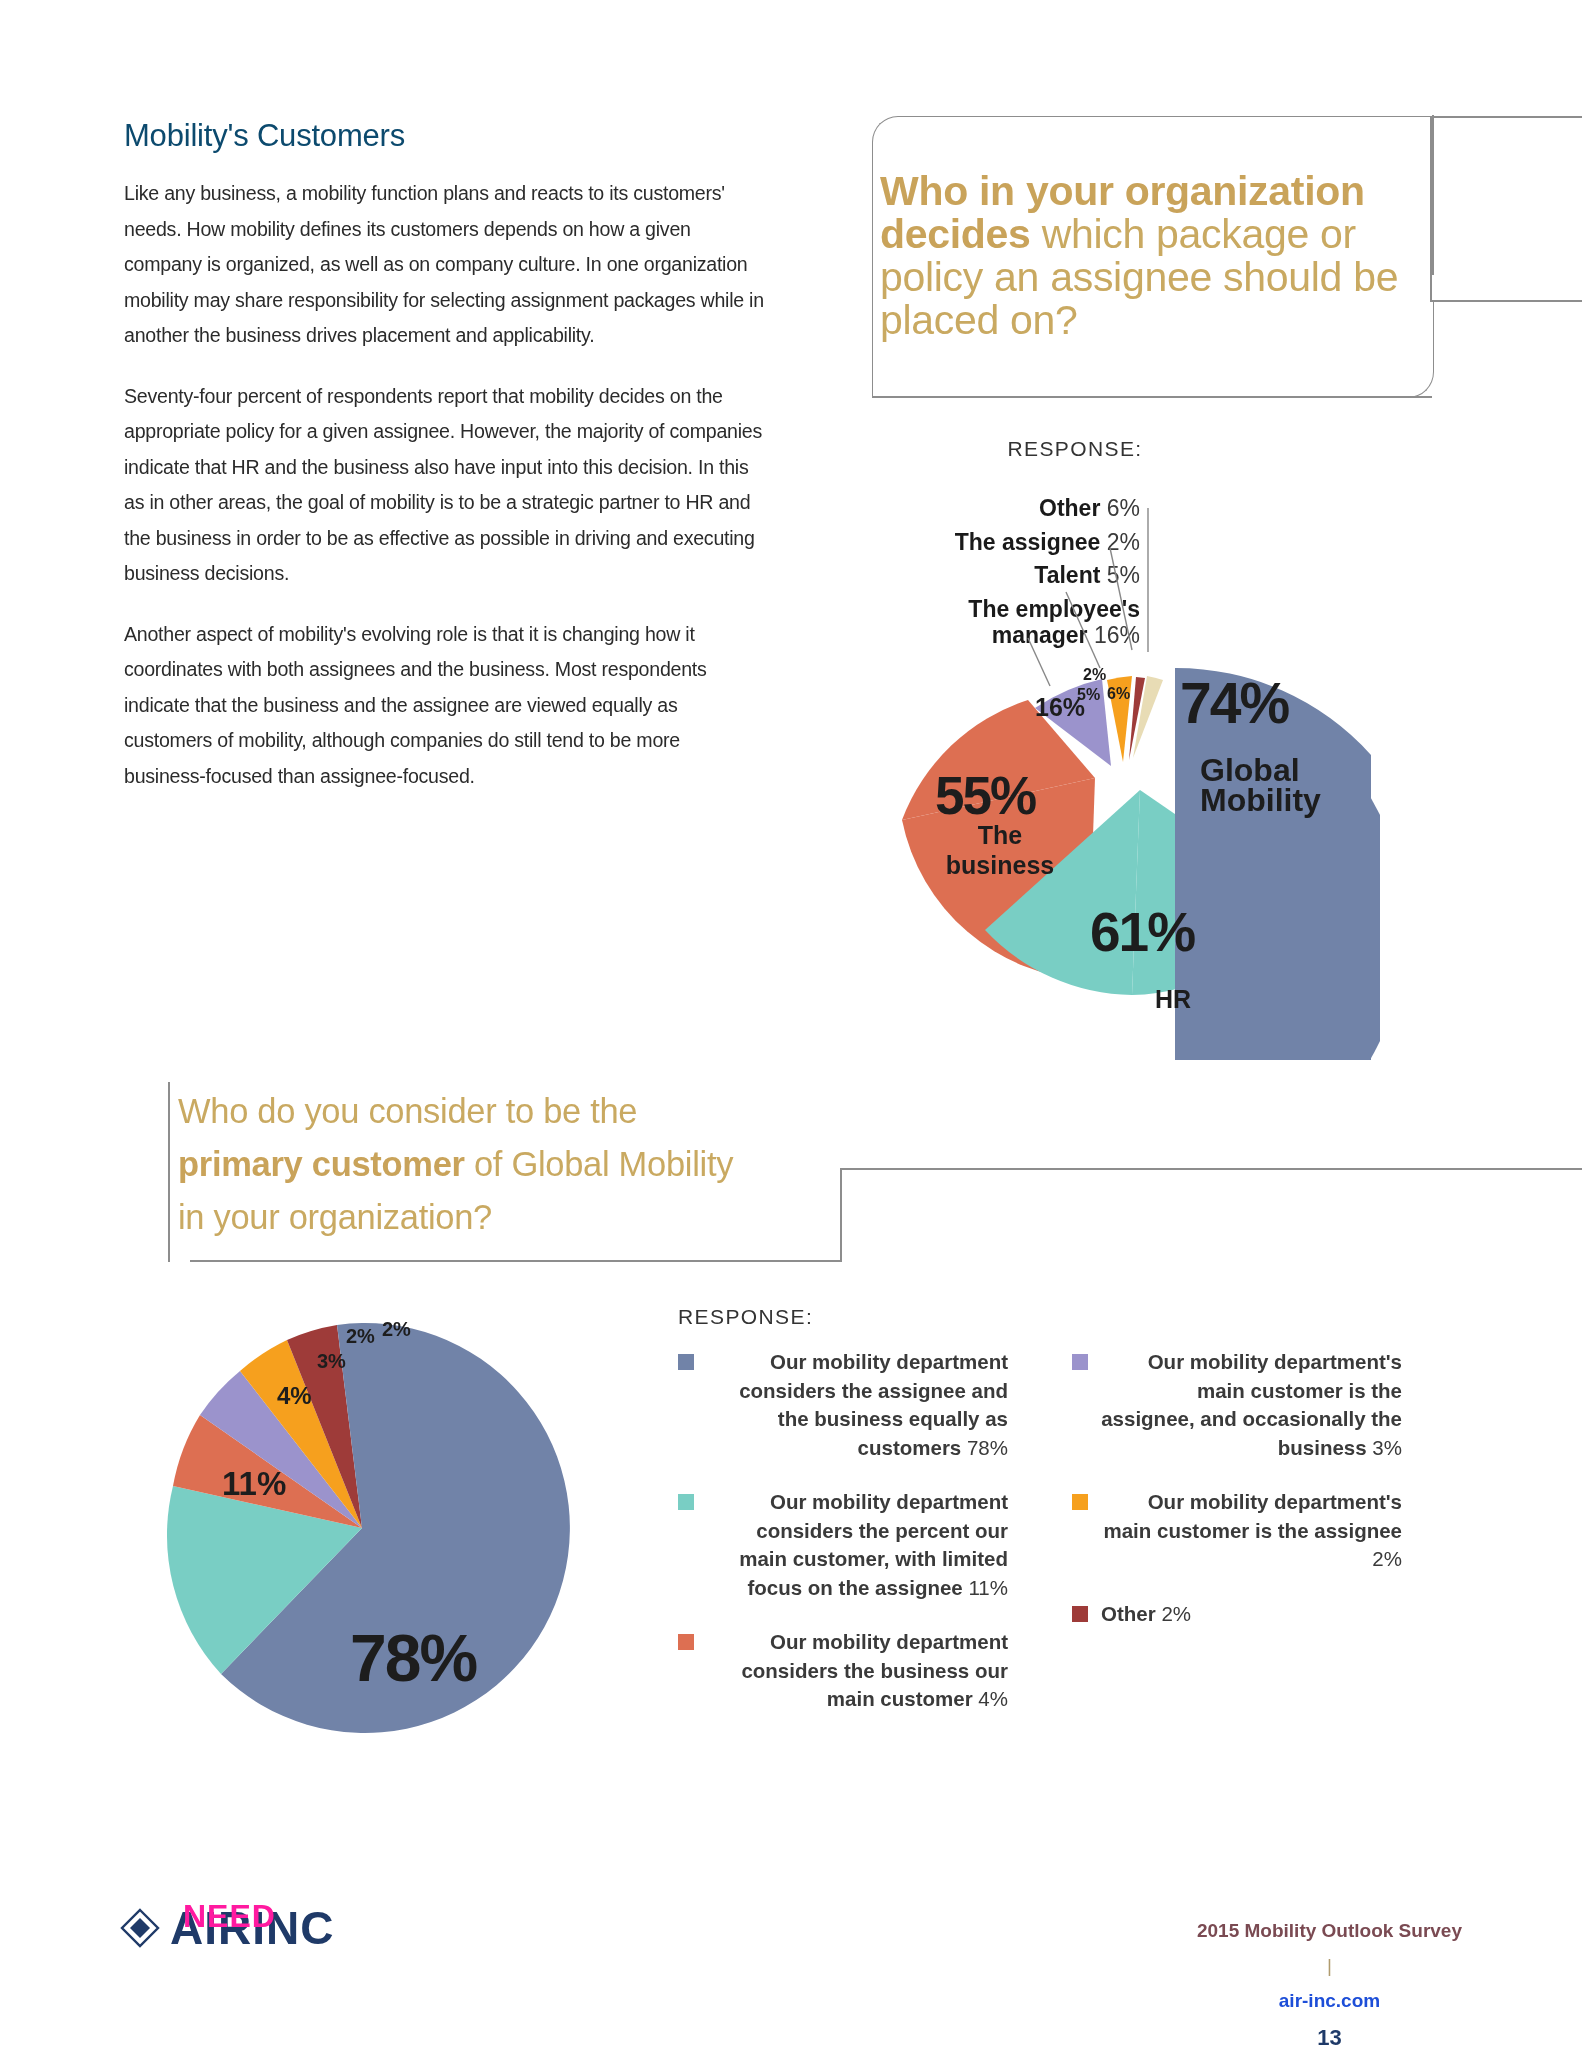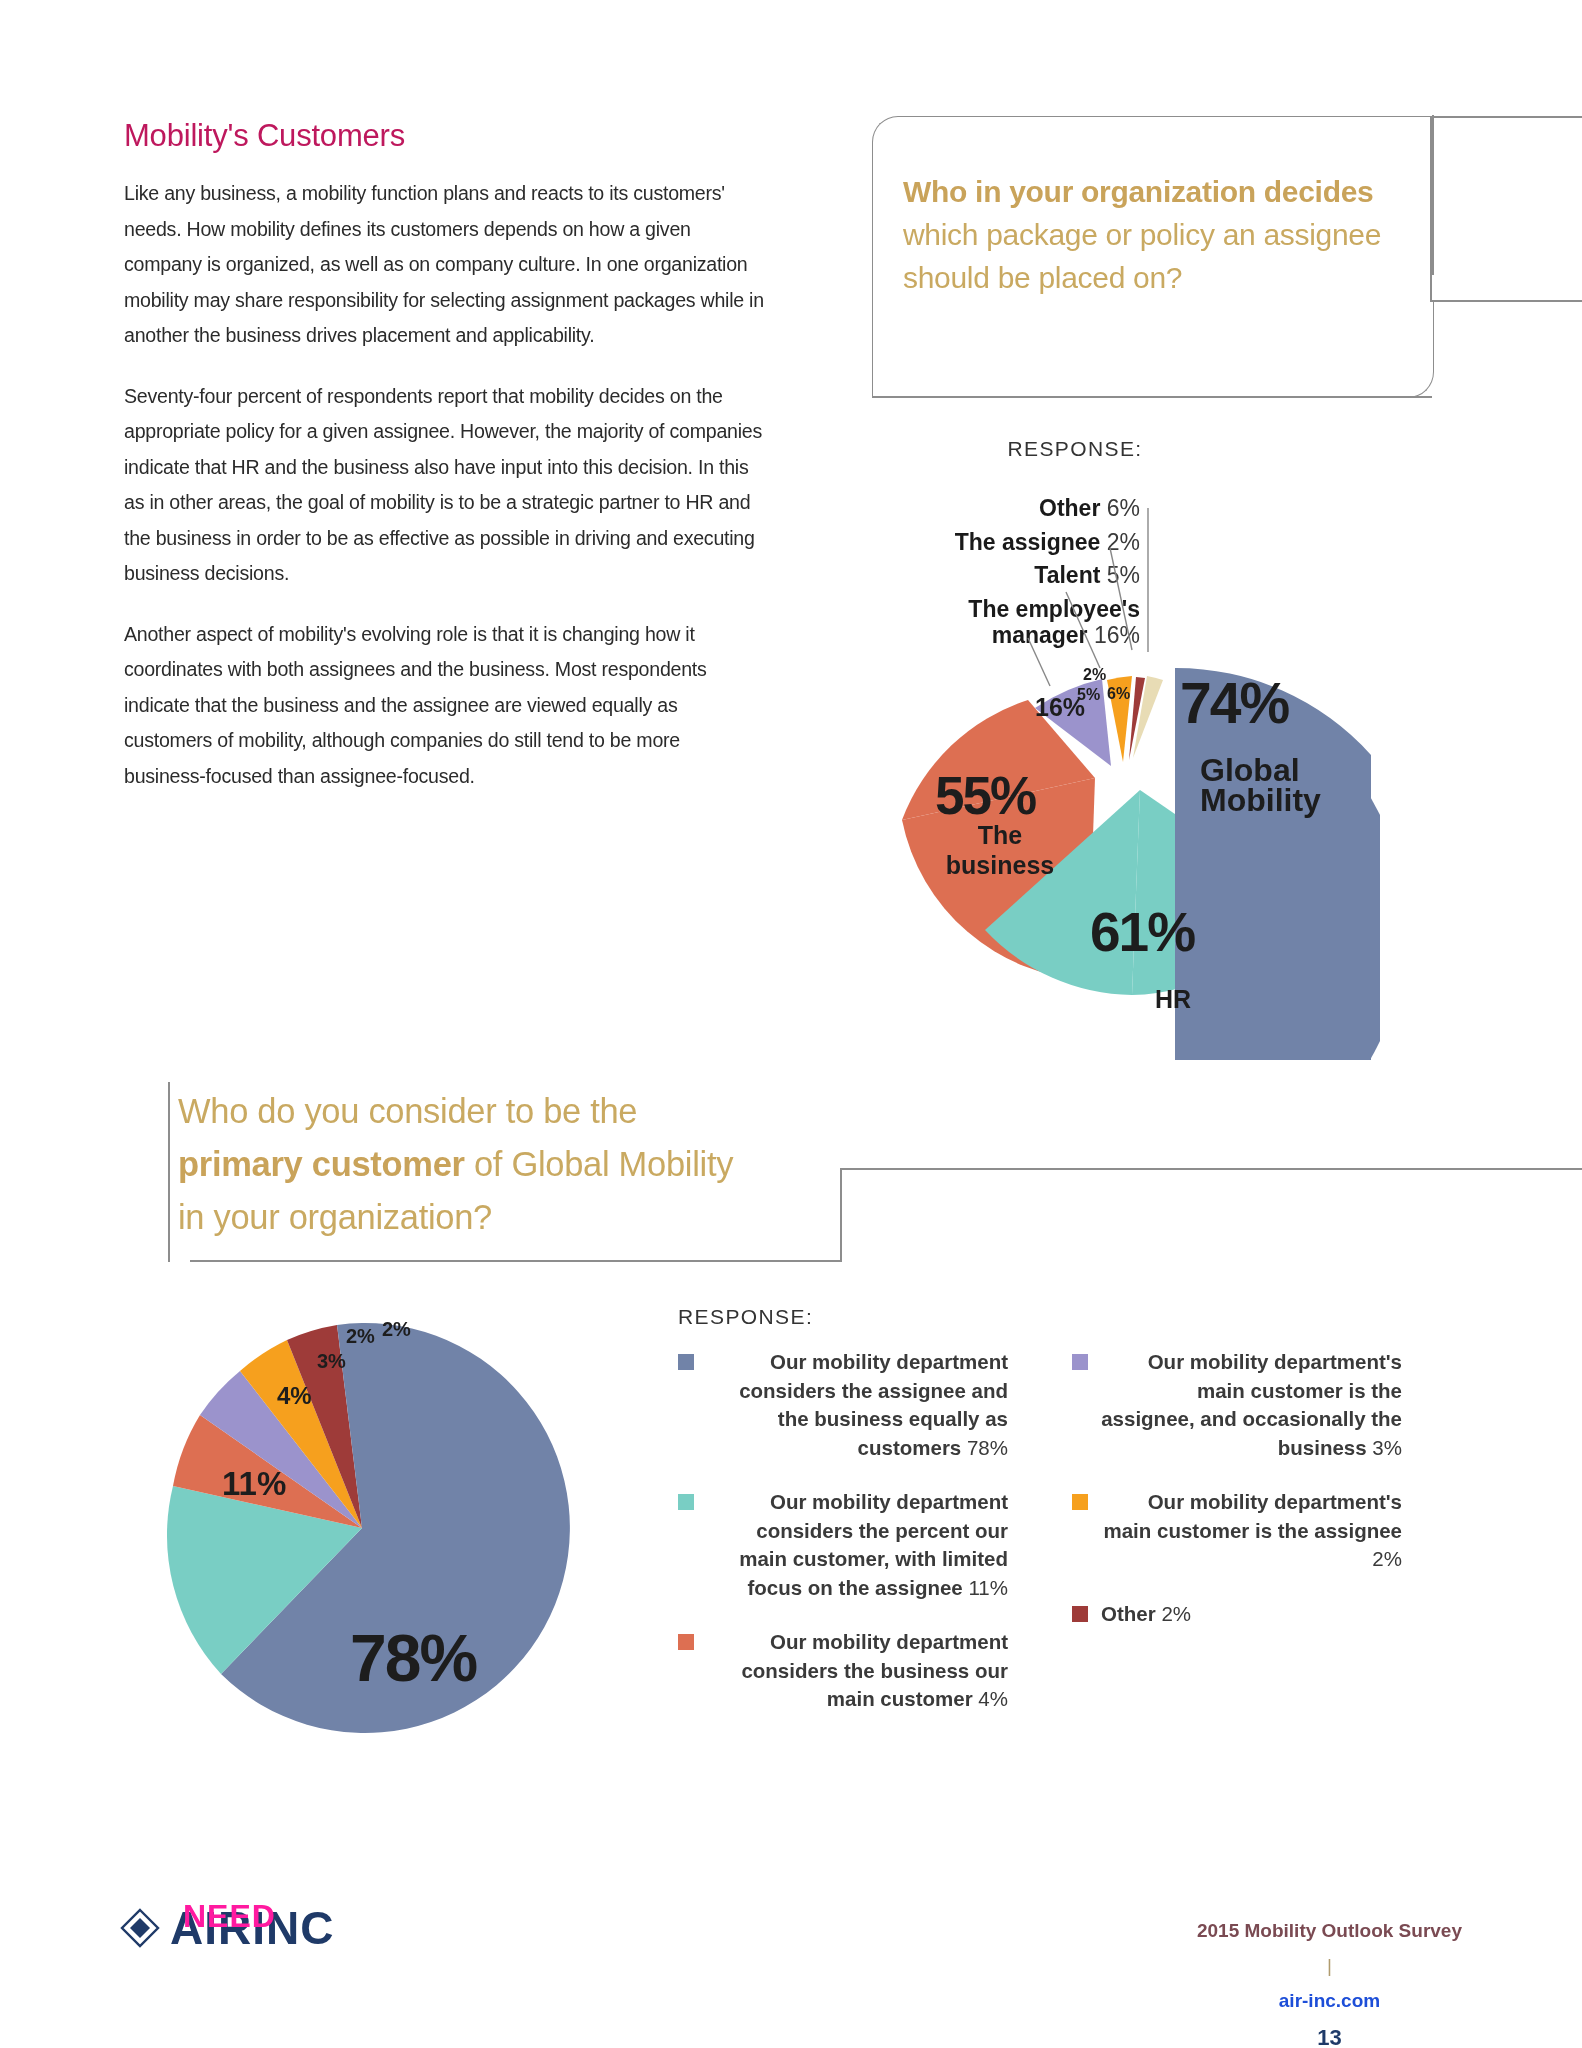--- a/index.html
+++ b/index.html
@@ -7,21 +7,21 @@
     width: 1582px; height: 2048px;
     background: #ffffff;
     font-family: "Liberation Sans", sans-serif;
     overflow: hidden;
   }
   .page { position: relative; width: 1582px; height: 2048px; background:#fff; }
 
   
   .article { position: absolute; left: 124px; top: 118px; width: 640px; }
   .section-title {
-    font-size: 31px; color: #be185d; letter-spacing: -0.2px;
+    font-size: 31px; color: #0c4a6e; letter-spacing: -0.2px;
     font-weight: 400; margin-bottom: 22px;
   }
   .article p {
     font-size: 19.6px; line-height: 35.5px; color: #2b2b2b;
     margin-bottom: 25px; letter-spacing: -0.25px;
   }
 
   
   .callout1 {
     position: absolute; left: 872px; top: 116px; width: 560px; height: 280px;
@@ -45,23 +45,22 @@
   .callout1-bot {
     position:absolute; left:872px; top:396px; width:560px; height:1.6px; background:#8d8d8d;
   }
   .callout1-botcurve {
     position:absolute; left:1408px; top:300px; width:26px; height:98px;
     border-right:1.6px solid #8d8d8d; border-bottom:1.6px solid #8d8d8d;
     border-radius: 0 0 26px 0;
   }
   .q-text {
     position: absolute; left: 880px; top: 170px; width: 520px;
-    font-size: 30px; line-height: 43px; color: #c9a961;
+    font-size: 41px; line-height: 43px; color: #c9a961;
     letter-spacing: -0.3px;
-    margin-left: 23px;
   }
   .q-text b { font-weight: 700; color:#c9a35a; }
 
   
   .resp1 {
     position:absolute; left:1075px; top:437px; transform:translateX(-50%);
     font-size:21px; color:#333; letter-spacing:1.4px; font-weight:400;
   }
   .pie1-box { position:absolute; left:880px; top:500px; width:500px; height:560px; }
   .pie1-labels { position:absolute; left:840px; top:495px; width:300px; }

